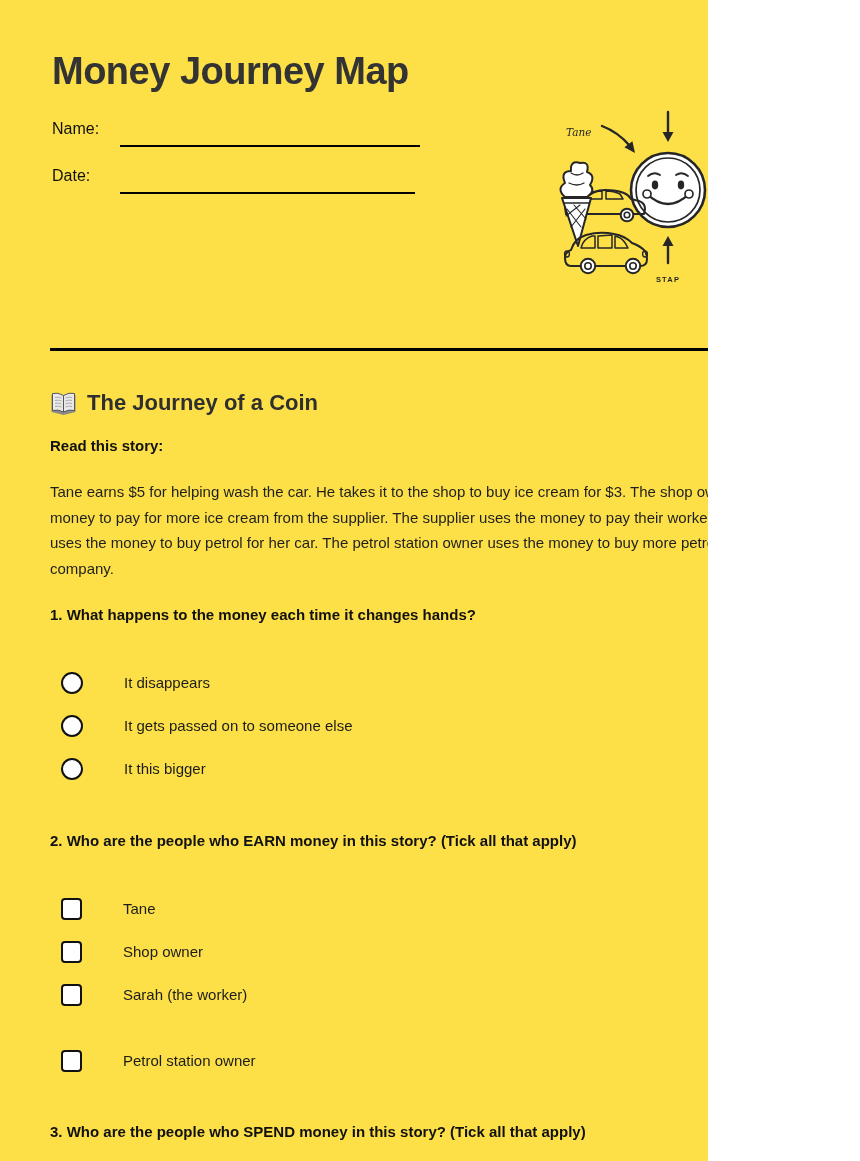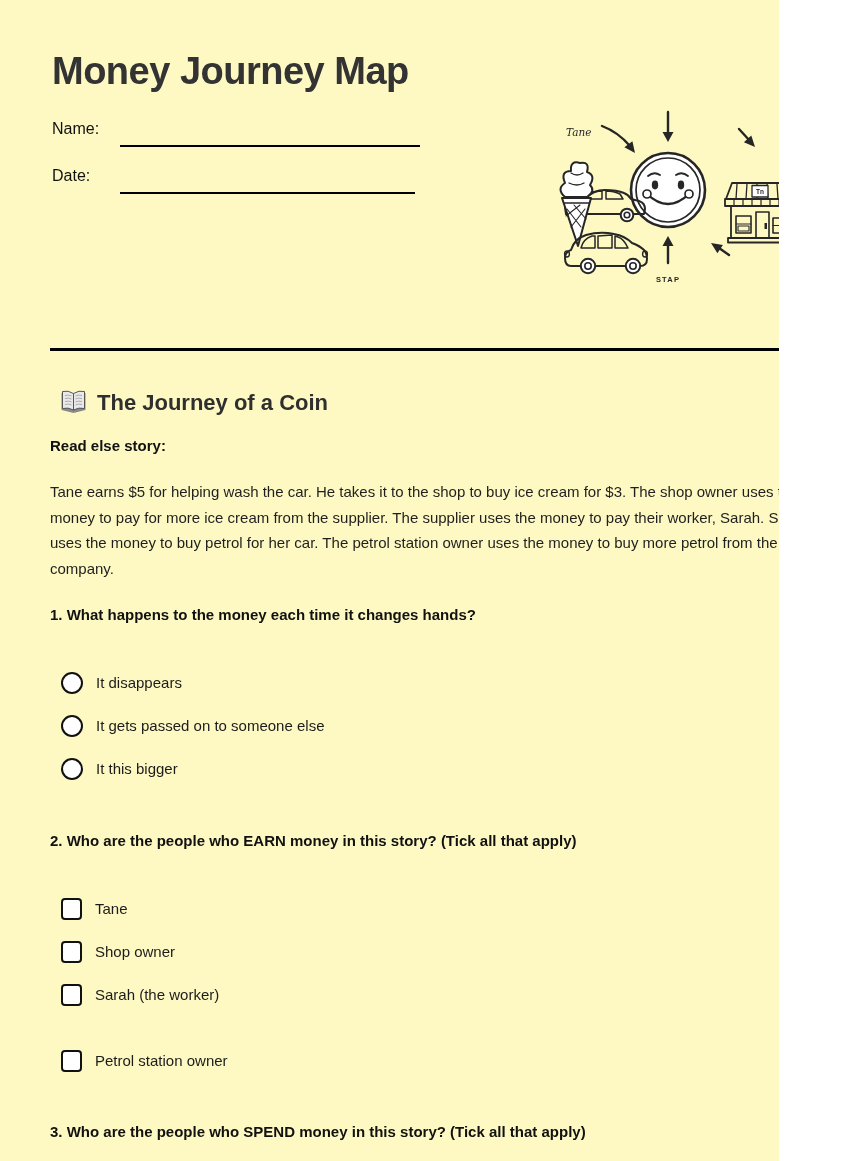--- a/index.html
+++ b/index.html
@@ -1,22 +1,22 @@
 <!DOCTYPE html>
 <html><head>
 <meta charset="utf-8">
 <title>Money Journey Map</title>
 <style>
   * { margin: 0; padding: 0; box-sizing: border-box; }
   html, body { background: #ffffff; }
   .page {
     position: relative;
-    width: 779px;
+    width: 708px;
     height: 1161px;
-    background: #fef9c3;
+    background: #fde047;
     font-family: "Liberation Sans", sans-serif;
     color: #1c1c1c;
     overflow: hidden;
   }
   .page-title {
     position: absolute;
     left: 52px; top: 50px;
     font-size: 38px;
     font-weight: 800;
     letter-spacing: -0.5px;
@@ -43,23 +43,23 @@
     width: 260px; height: 185px;
   }
   .divider {
     position: absolute;
     left: 50px; top: 348px;
     width: 760px; height: 3px;
     background: #000000;
   }
   .section-heading {
     position: absolute;
-    left: 60px; top: 390px;
+    left: 50px; top: 390px;
     display: flex;
-    align-items: flex-start;
+    align-items: center;
     gap: 10px;
   }
   .section-heading .heading-text {
     font-size: 22px;
     font-weight: 800;
     color: #2f2f2f;
   }
   .read-prompt {
     position: absolute;
     left: 50px; top: 437px;
@@ -84,20 +84,21 @@
   }
   .q1-label { top: 606px; }
   .q2-label { top: 832px; }
   .q3-label { top: 1100px; margin-top: 23px; }
   .option-row {
     position: absolute;
     left: 61px;
     height: 23px;
     display: flex;
     align-items: center;
+    gap: 28px;
   }
   .radio-control {
     width: 22px; height: 22px;
     border: 2.5px solid #111111;
     border-radius: 50%;
     background: #ffffff;
     flex: 0 0 auto;
     cursor: pointer;
   }
   .checkbox-control {
@@ -231,21 +232,21 @@
   <div class="section-heading">
     <svg width="27" height="23" viewBox="0 0 27 23">
       <path d="M1.5,3 L13.5,6 L25.5,3 L25.5,20 L13.5,23 L1.5,20 Z" fill="#8a8a8a"></path>
       <path d="M2.5,1.5 Q8,0 13.5,3.5 Q19,0 24.5,1.5 L24.5,18.5 Q19,17 13.5,20 Q8,17 2.5,18.5 Z" fill="#e9e9e9" stroke="#555555" stroke-width="1"></path>
       <path d="M13.5,3.5 L13.5,20" stroke="#555555" stroke-width="1" fill="none"></path>
       <path d="M5,5.5 Q9,4.5 11.5,6 M5,8.5 Q9,7.5 11.5,9 M5,11.5 Q9,10.5 11.5,12 M5,14.5 Q9,13.5 11.5,15 M15.5,6 Q18,4.5 22,5.5 M15.5,9 Q18,7.5 22,8.5 M15.5,12 Q18,10.5 22,11.5 M15.5,15 Q18,13.5 22,14.5" stroke="#9a9a9a" stroke-width="0.8" fill="none"></path>
     </svg>
     <span class="heading-text">The Journey of a Coin</span>
   </div>
 
-  <div class="read-prompt">Read else story:</div>
+  <div class="read-prompt">Read this story:</div>
 
   <p class="story">Tane earns $5 for helping wash the car. He takes it to the shop to buy ice cream for $3. The shop owner uses that money to pay for more ice cream from the supplier. The supplier uses the money to pay their worker, Sarah. Sarah uses the money to buy petrol for her car. The petrol station owner uses the money to buy more petrol from the company.</p>
 
   <div class="question-label q1-label">1. What happens to the money each time it changes hands?</div>
 
   <div class="option-row r1">
     <div class="radio-control"></div>
     <span class="option-label">It disappears</span>
   </div>
   <div class="option-row r2">

